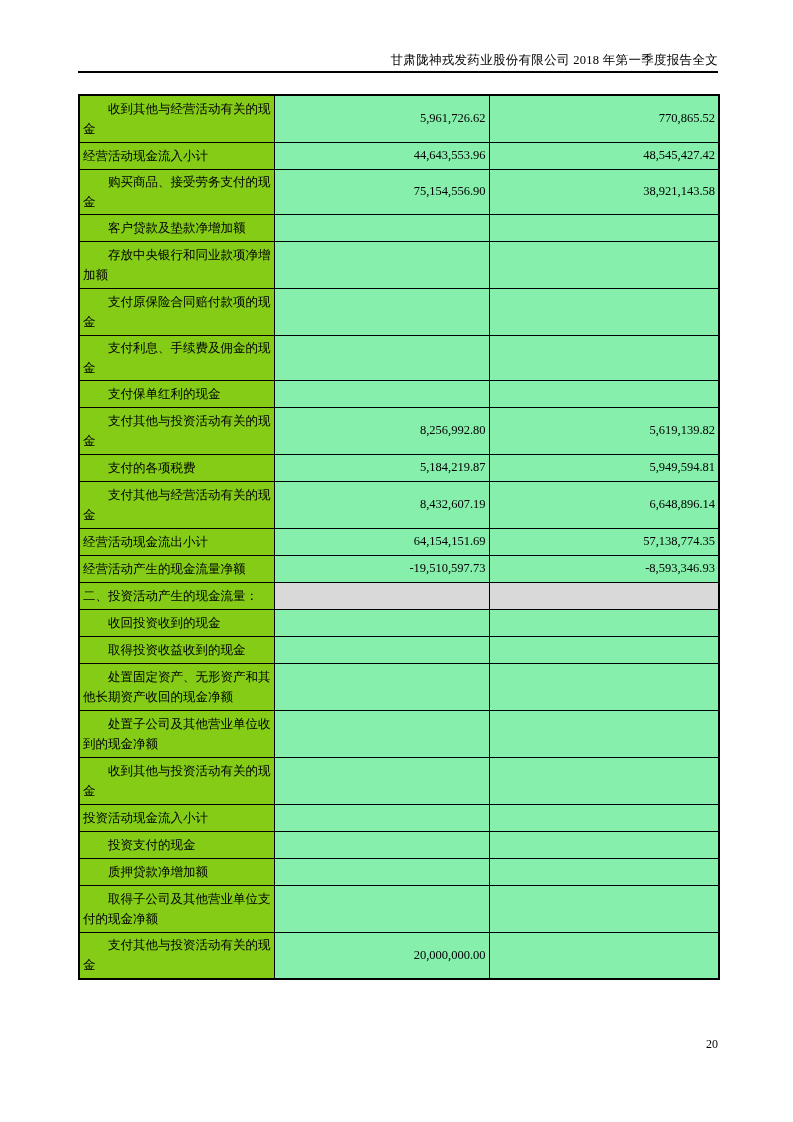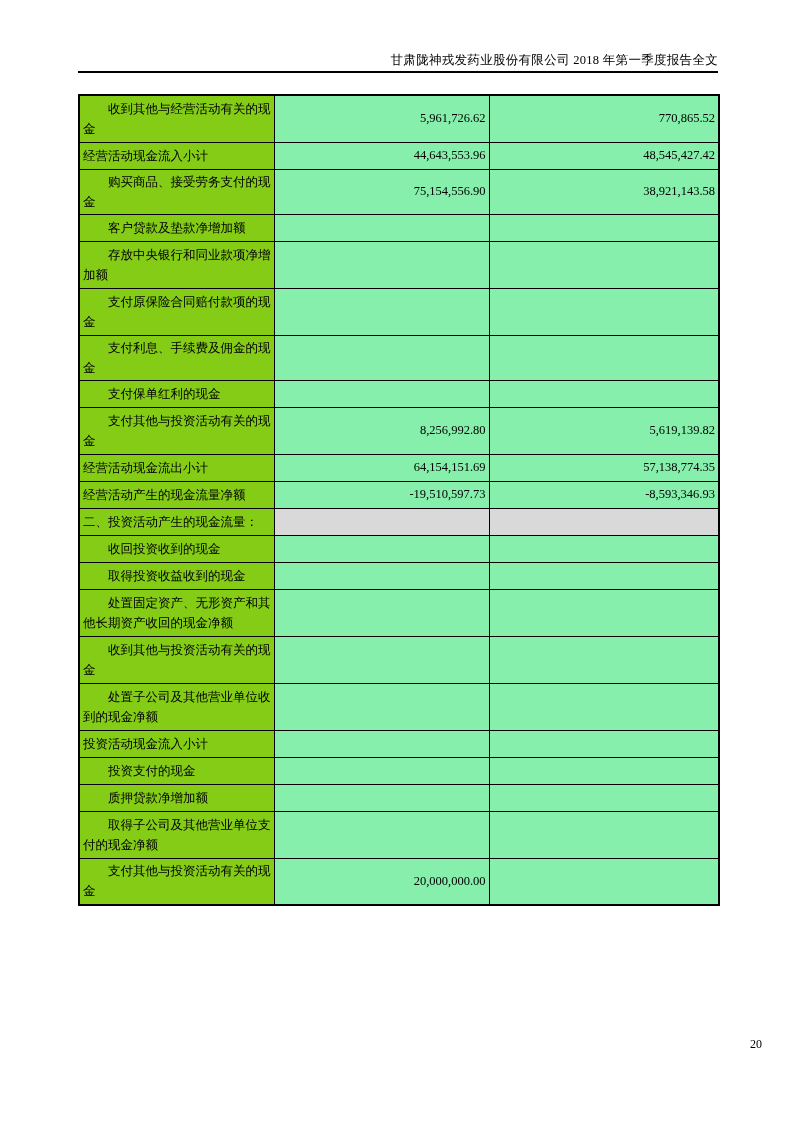--- a/index.html
+++ b/index.html
@@ -64,21 +64,20 @@
     font-size: 12.5px;
   }
   tr.section td.num-cell { background: #d9d9d9; }
   .page-number {
     position: absolute;
     top: 1037px;
     left: 78px;
     width: 640px;
     text-align: right;
     font-size: 12px;
-    margin-left: 44px;
   }
 </style>
 </head>
 <body>
 
 <div class="page">
 
   <div class="doc-header">
     <span>甘肃陇神戎发药业股份有限公司 2018 年第一季度报告全文</span>
   </div>
@@ -139,21 +138,31 @@
     <td class="num-cell current"></td>
     <td class="num-cell prior"></td>
   </tr>
 
   <tr class="double item">
     <td class="label-cell">支付其他与投资活动有关的现金</td>
     <td class="num-cell current">8,256,992.80</td>
     <td class="num-cell prior">5,619,139.82</td>
   </tr>
 
-
+  <tr class="single item">
+    <td class="label-cell">支付的各项税费</td>
+    <td class="num-cell current">5,184,219.87</td>
+    <td class="num-cell prior">5,949,594.81</td>
+  </tr>
+
+  <tr class="double item">
+    <td class="label-cell">支付其他与经营活动有关的现金</td>
+    <td class="num-cell current">8,432,607.19</td>
+    <td class="num-cell prior">6,648,896.14</td>
+  </tr>
 
   <tr class="single subtotal">
     <td class="label-cell">经营活动现金流出小计</td>
     <td class="num-cell current">64,154,151.69</td>
     <td class="num-cell prior">57,138,774.35</td>
   </tr>
 
   <tr class="single subtotal">
     <td class="label-cell">经营活动产生的现金流量净额</td>
     <td class="num-cell current">-19,510,597.73</td>
@@ -178,27 +187,27 @@
     <td class="num-cell prior"></td>
   </tr>
 
   <tr class="double item">
     <td class="label-cell">处置固定资产、无形资产和其他长期资产收回的现金净额</td>
     <td class="num-cell current"></td>
     <td class="num-cell prior"></td>
   </tr>
 
   <tr class="double item">
+    <td class="label-cell">处置子公司及其他营业单位收到的现金净额</td>
+    <td class="num-cell current"></td>
+    <td class="num-cell prior"></td>
+  </tr>
+
+  <tr class="double item">
     <td class="label-cell">收到其他与投资活动有关的现金</td>
-    <td class="num-cell current"></td>
-    <td class="num-cell prior"></td>
-  </tr>
-
-  <tr class="double item">
-    <td class="label-cell">处置子公司及其他营业单位收到的现金净额</td>
     <td class="num-cell current"></td>
     <td class="num-cell prior"></td>
   </tr>
 
   <tr class="single subtotal">
     <td class="label-cell">投资活动现金流入小计</td>
     <td class="num-cell current"></td>
     <td class="num-cell prior"></td>
   </tr>
 

